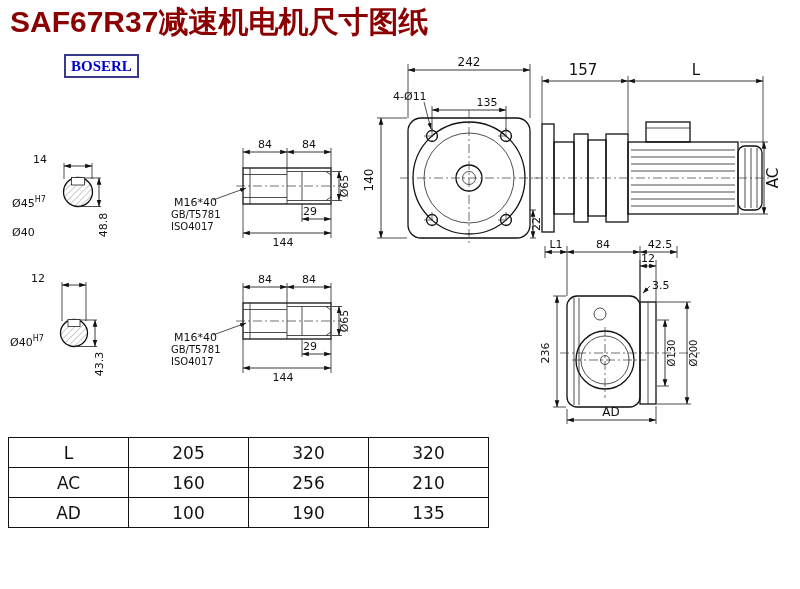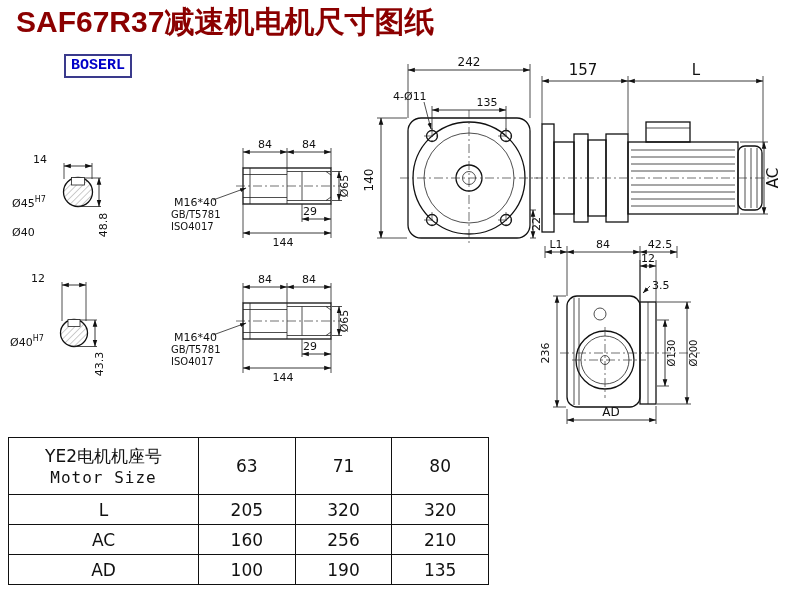--- a/index.html
+++ b/index.html
@@ -1,19 +1,19 @@
 <!DOCTYPE html>
 <html><head>
 <meta charset="utf-8">
 <style>
   *{margin:0;padding:0;box-sizing:border-box}
   html,body{width:800px;height:589px;background:#fff;font-family:"DejaVu Sans",sans-serif;position:relative;overflow:hidden}
   .page{position:absolute;inset:0;background:#fff}
-  .title{position:absolute;left:16px;top:2px;font-size:30px;font-weight:bold;color:#8b0000;white-space:nowrap;font-family:"Liberation Sans",sans-serif}
-  .logo{position:absolute;left:64px;top:54px;border:2px solid #3a3a8c;color:#0000c8;font-family:Liberation Mono, monospace;font-size:15px;font-weight:bold;padding:0 5px;line-height:20px;background:#fff}
+  .title{position:absolute;left:10px;top:2px;font-size:30px;font-weight:bold;color:#8b0000;white-space:nowrap;font-family:"Liberation Sans",sans-serif}
+  .logo{position:absolute;left:64px;top:54px;border:2px solid #3a3a8c;color:#0000c8;font-family:Liberation Serif, serif;font-size:15px;font-weight:bold;padding:0 5px;line-height:20px;background:#fff}
   svg.draw{position:absolute;left:0;top:0}
   .ol{stroke:#111;stroke-width:1.3;fill:none}
   .tl{stroke:#222;stroke-width:0.8;fill:none}
   .cl{stroke:#333;stroke-width:0.7;fill:none;stroke-dasharray:9 3 2 3}
   .dl{stroke:#222;stroke-width:0.9;fill:none}
   text.d{font-family:"DejaVu Sans",sans-serif;font-size:11px;fill:#111}
   text.d12{font-size:12px}
   text.d10{font-size:10px}
   text.db{font-family:"DejaVu Sans",sans-serif;font-size:15px;fill:#111}
   table.dim{position:absolute;left:8px;top:437px;border-collapse:collapse;table-layout:fixed;width:481px;background:#fff}
@@ -194,29 +194,20 @@
       <line class="dl" x1="687" y1="302" x2="687" y2="404" marker-start="url(#arr)" marker-end="url(#arr)"></line>
       <text class="d d10" transform="translate(697,353) rotate(-90)" text-anchor="middle">Ø200</text>
       <path class="tl" d="M567,409 V424 M656,406 V424"></path>
       <line class="dl" x1="567" y1="420" x2="656" y2="420" marker-start="url(#arr)" marker-end="url(#arr)"></line>
       <text class="d d12" x="611" y="416" text-anchor="middle">AD</text>
     </g>
   </svg>
 
   <table class="dim">
     <tbody>
-        <tr class="hdr">
-      <td class="c0">
-        <div>YE2电机机座号</div>
-        <div class="en">Motor Size</div>
-      </td>
-      <td>63</td>
-      <td>71</td>
-      <td>80</td>
-    </tr>
     <tr class="row">
       <td>L</td>
       <td>205</td>
       <td>320</td>
       <td>320</td>
     </tr>
     <tr class="row">
       <td>AC</td>
       <td>160</td>
       <td>256</td>

